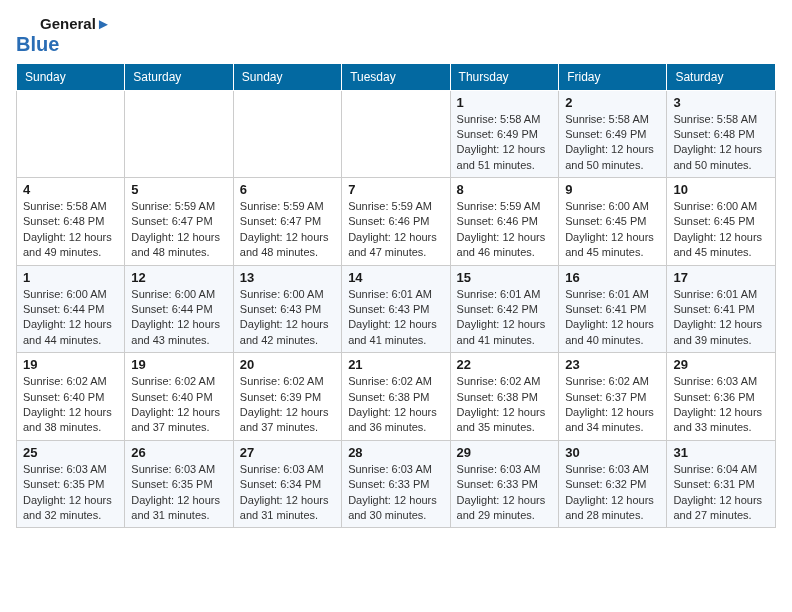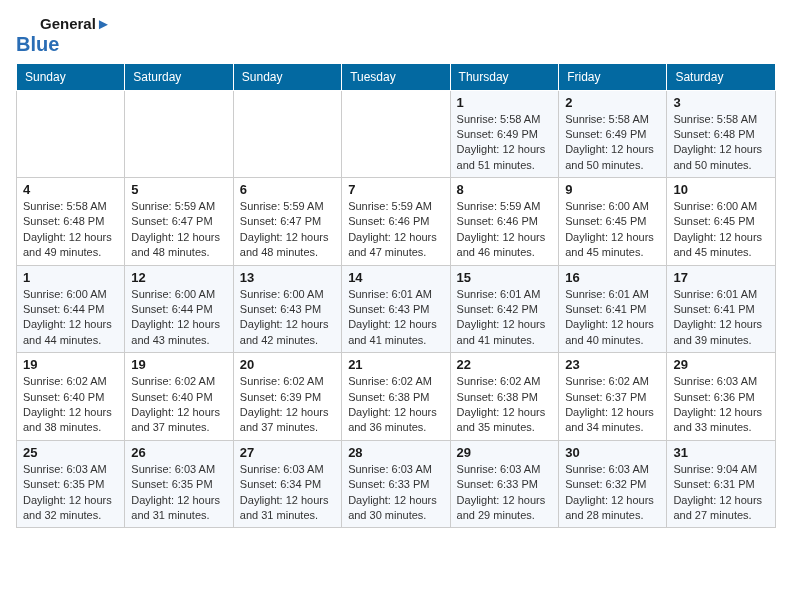--- a/index.html
+++ b/index.html
@@ -324,20 +324,20 @@
         </td>
         <td>
           <div class="day-number">30</div>
           <div class="day-info" style="white-space: pre-line;">Sunrise: 6:03 AM
 Sunset: 6:32 PM
 Daylight: 12 hours
 and 28 minutes.</div>
         </td>
         <td>
           <div class="day-number">31</div>
-          <div class="day-info" style="white-space: pre-line;">Sunrise: 9:04 AM
+          <div class="day-info" style="white-space: pre-line;">Sunrise: 6:04 AM
 Sunset: 6:31 PM
 Daylight: 12 hours
 and 27 minutes.</div>
         </td>
       </tr>
     </tbody>
 </table>
 
 </body></html>

